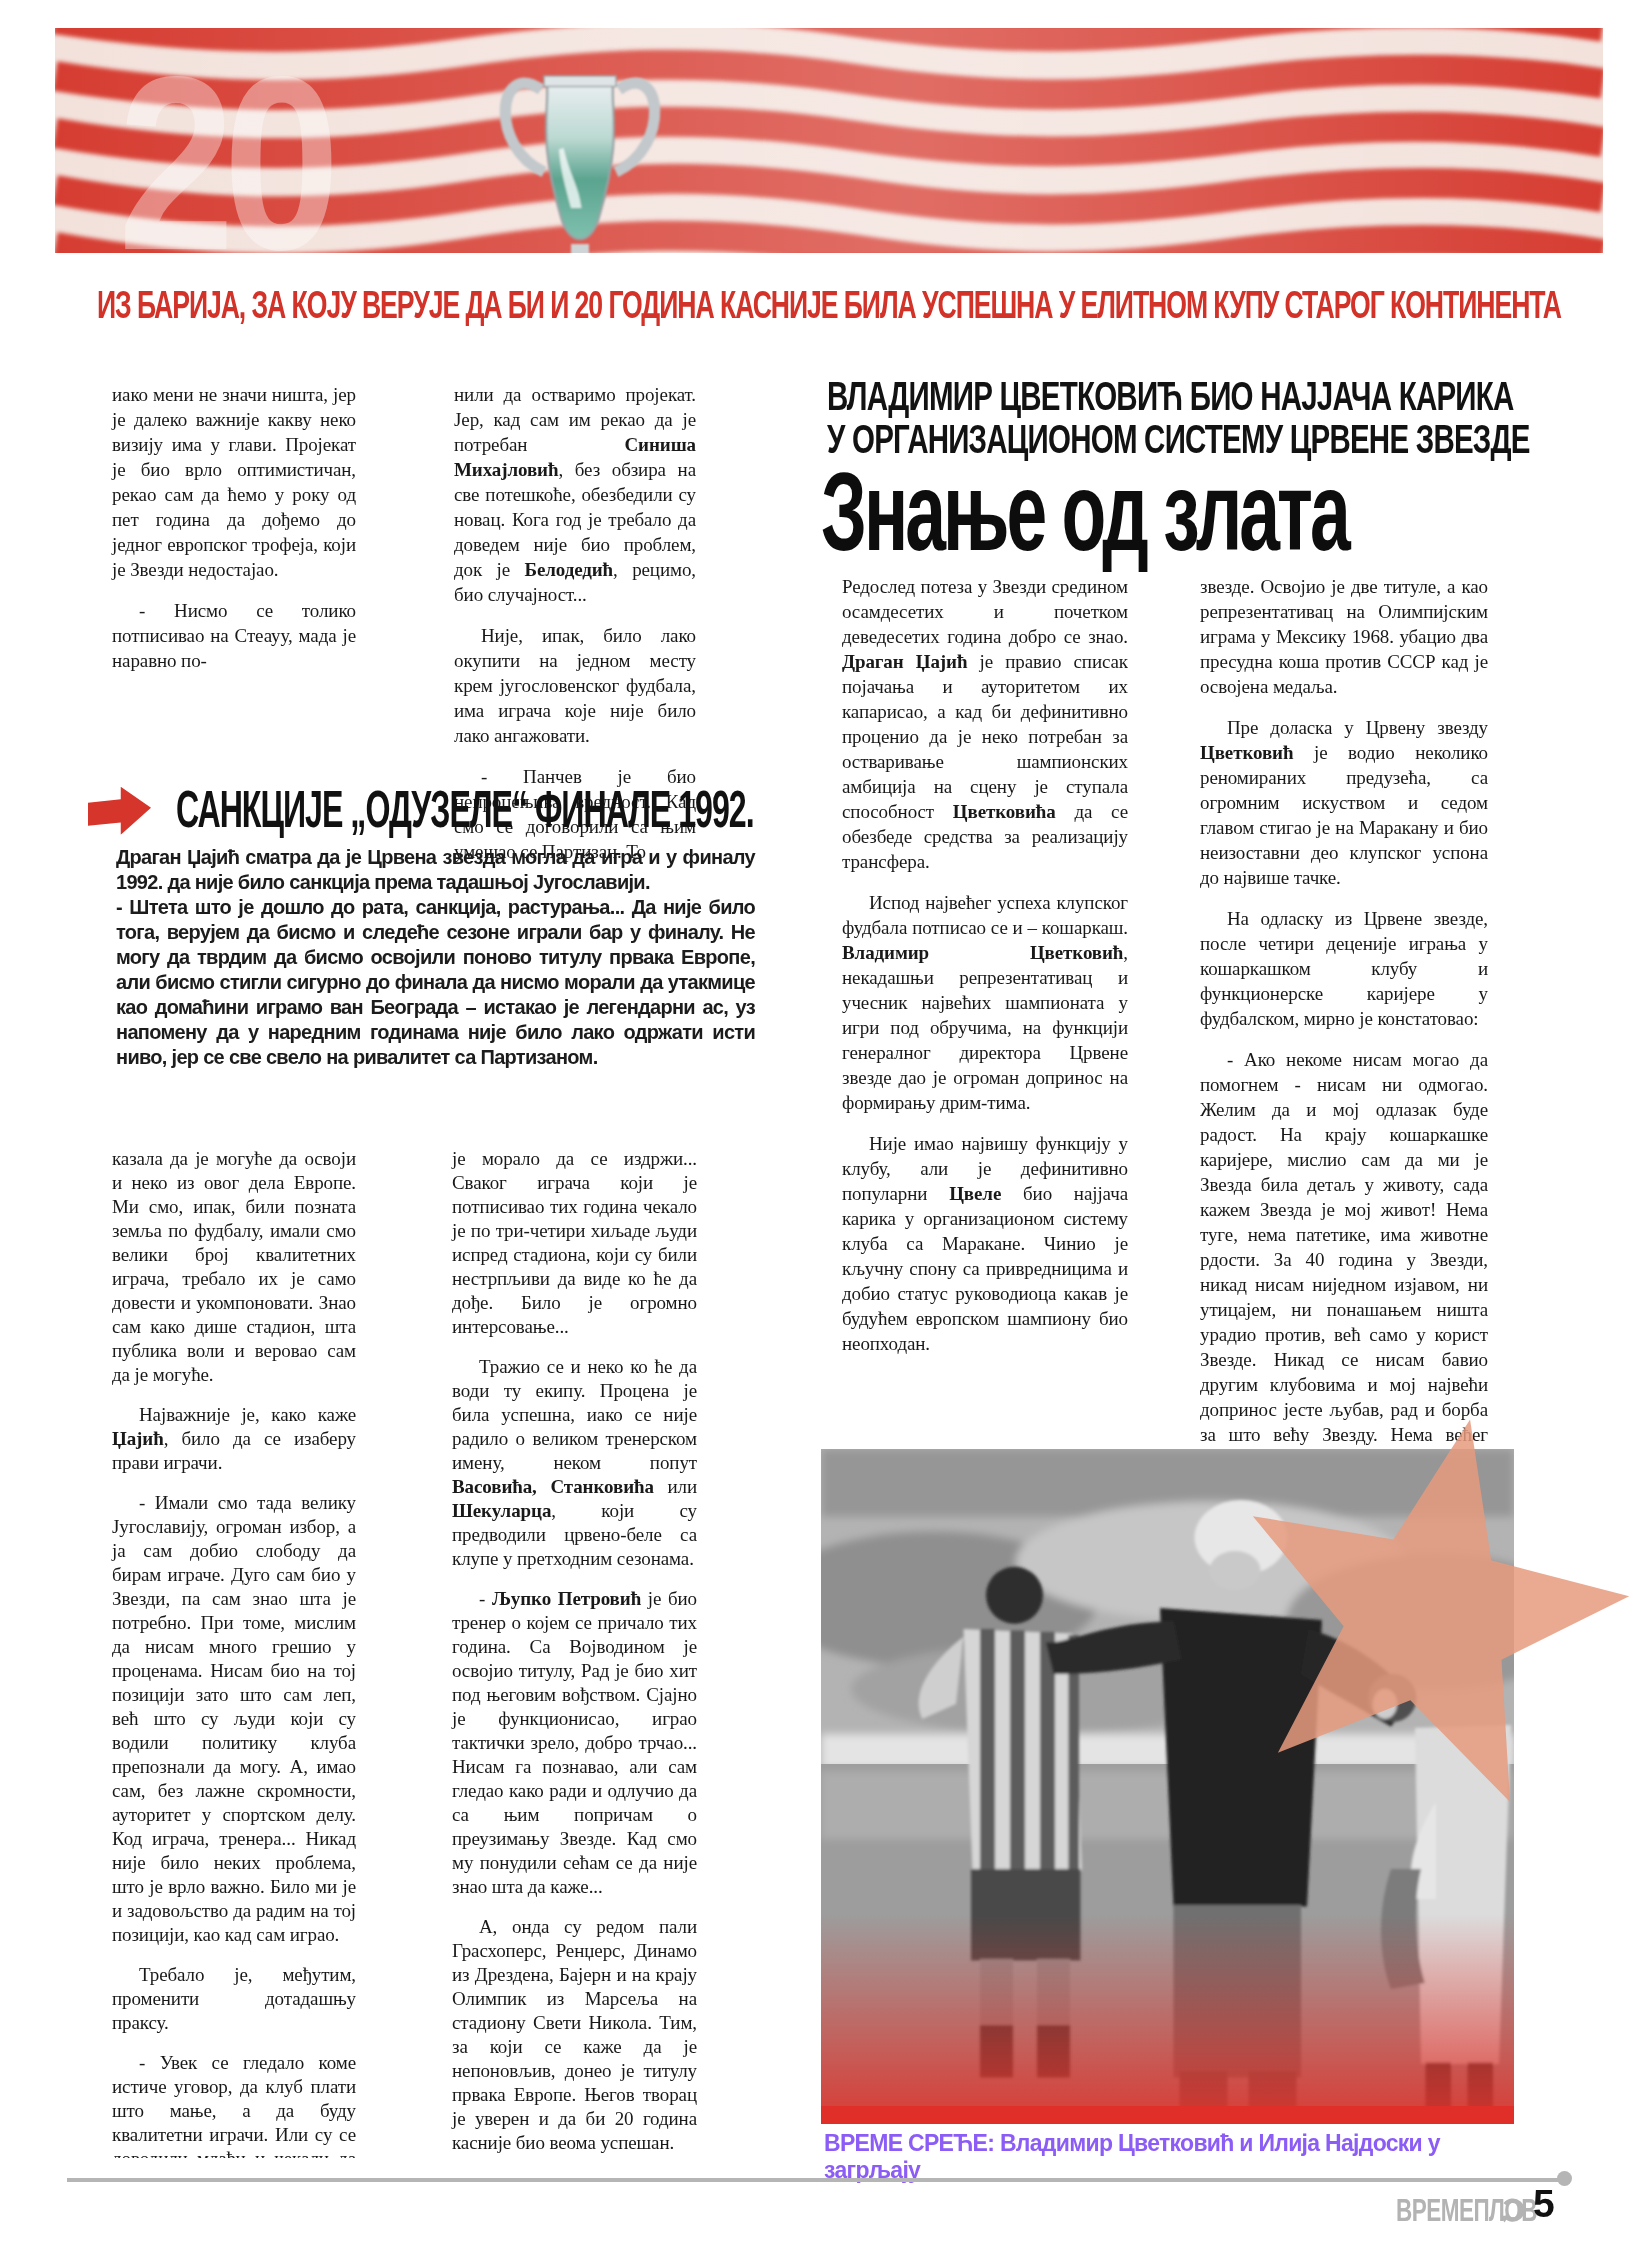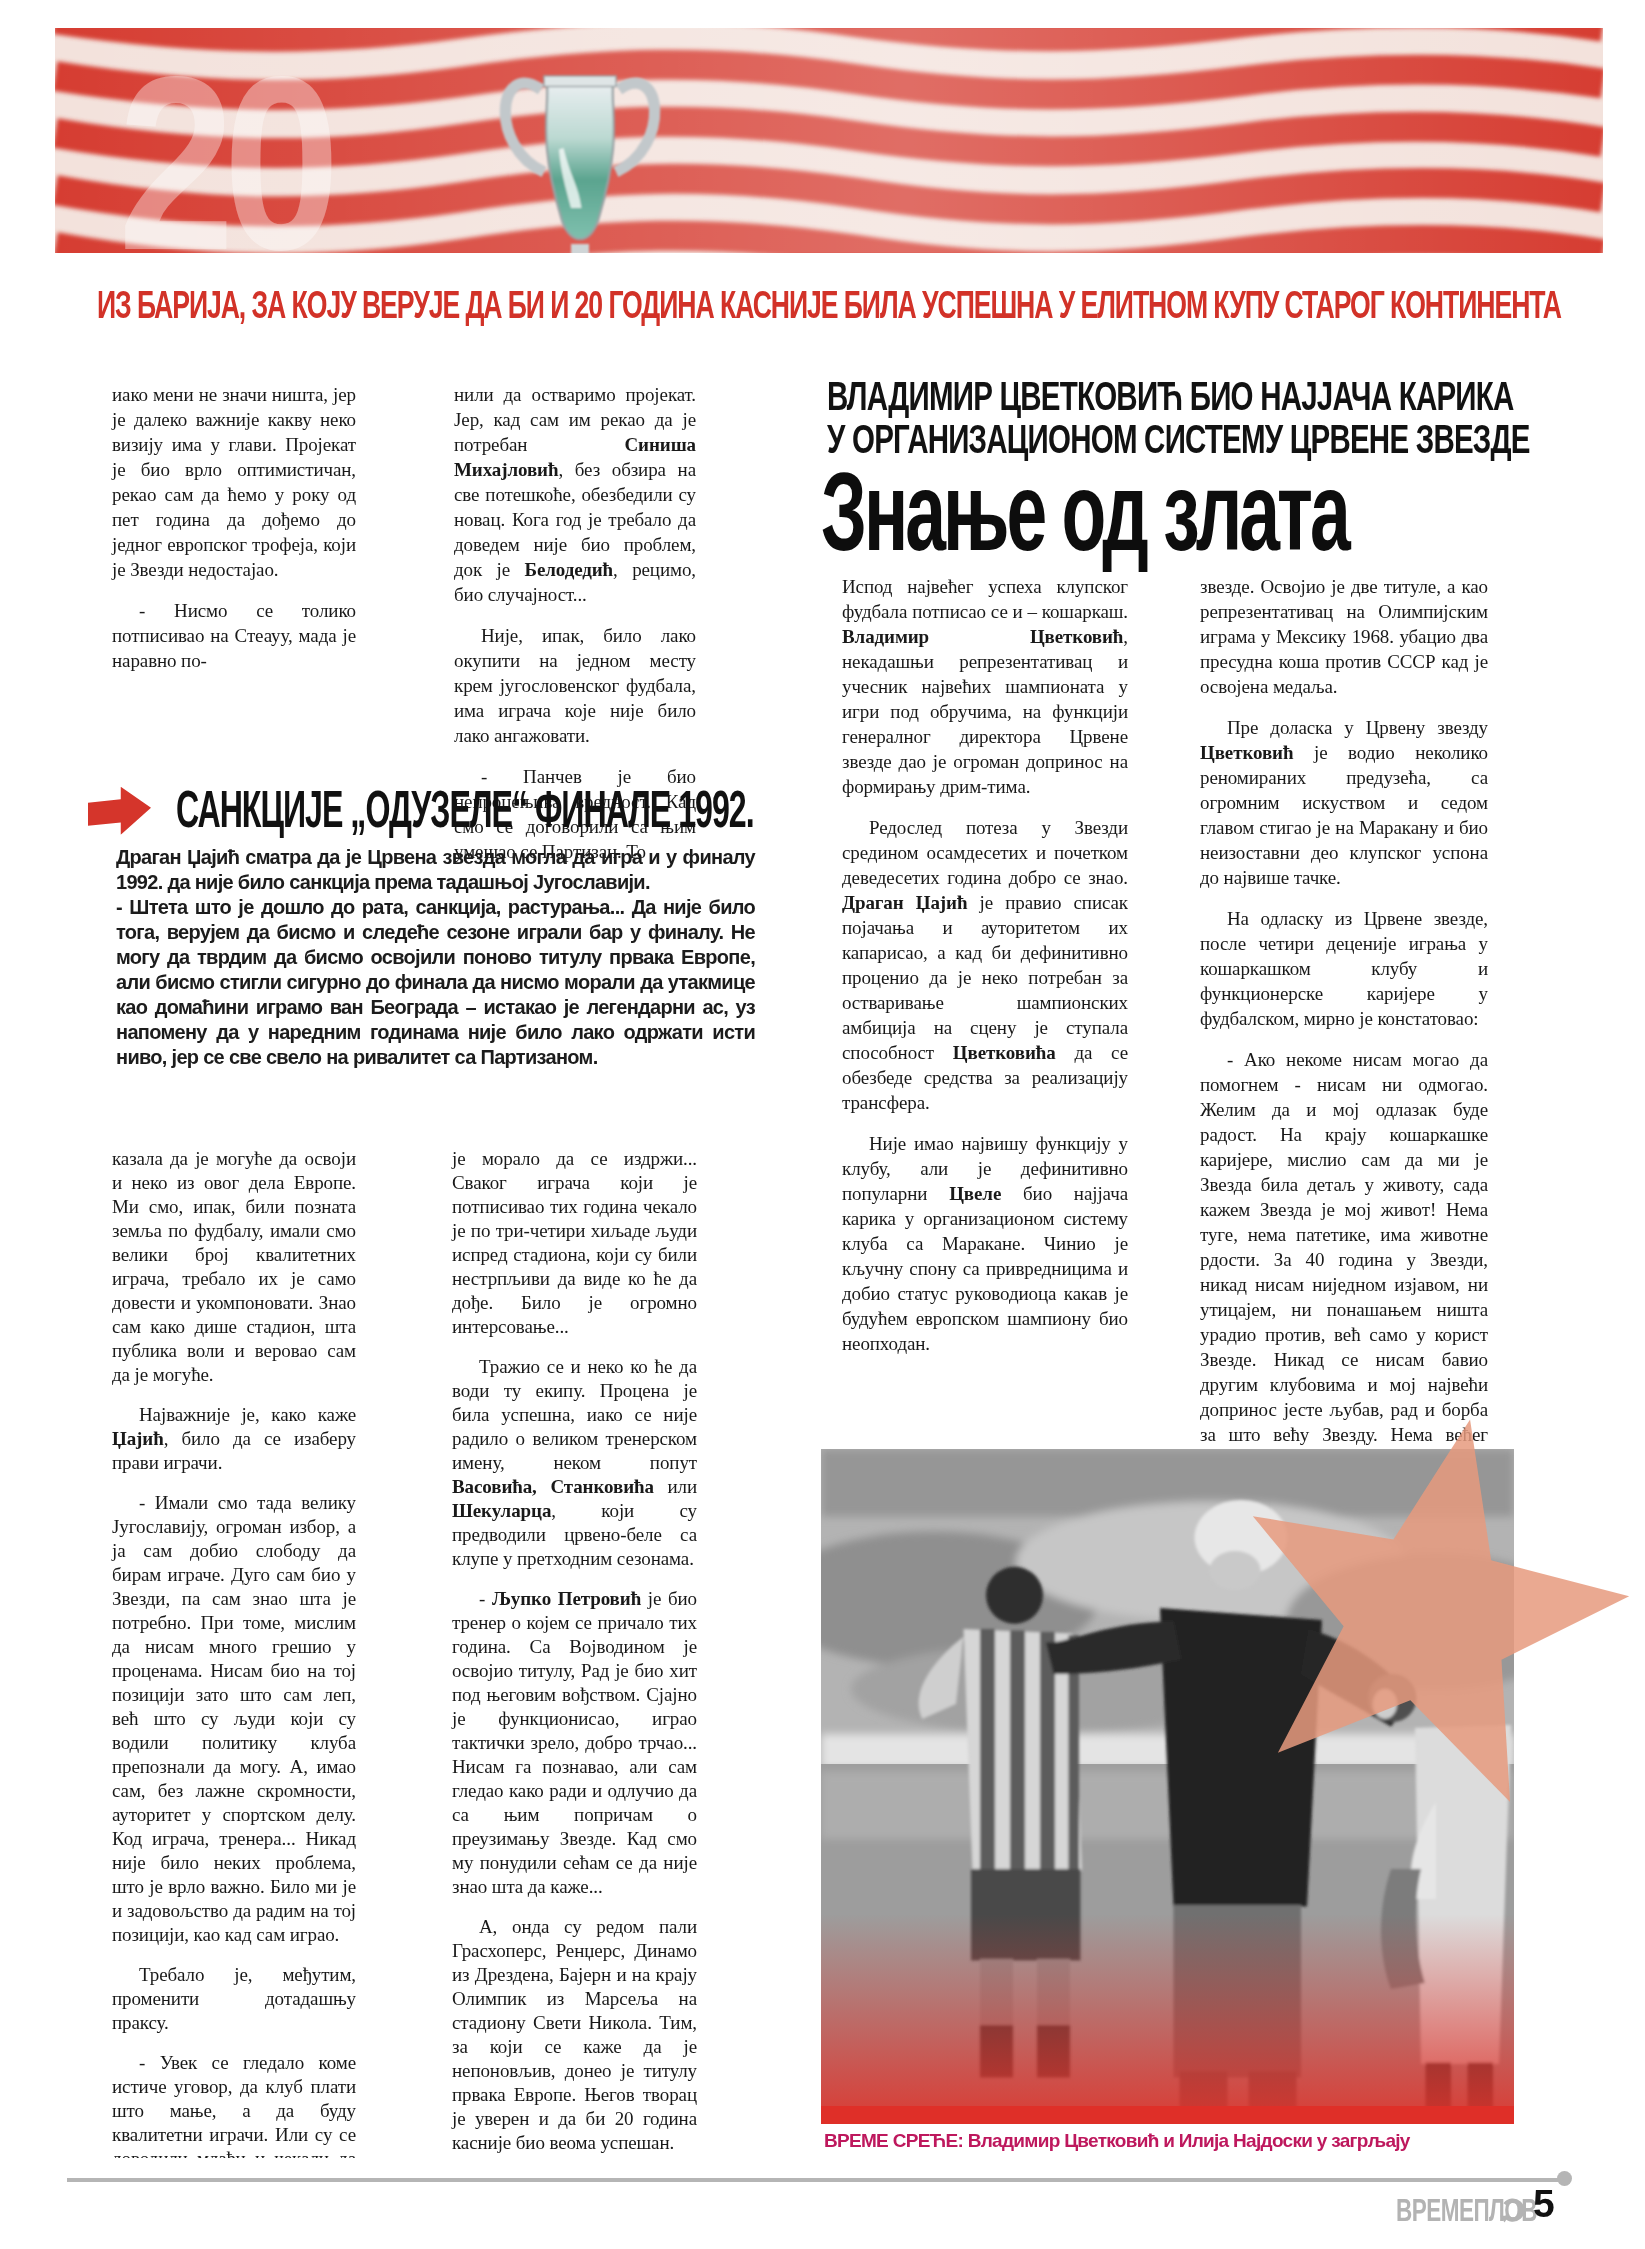--- a/index.html
+++ b/index.html
@@ -50,21 +50,21 @@
   
   .r-kicker{left:827px;top:375px;font-size:41px;letter-spacing:-1.1px;color:#121212;
             line-height:43px;transform:scale(.72,1.0);white-space:nowrap;}
   .headline{left:821px;top:448px;font-size:111px;letter-spacing:-4.5px;color:#0d0d0d;
             transform:scale(.66,1.0);}
 
   
   .photo{left:821px;top:1449px;width:693px;height:675px;overflow:hidden;background:#b9b9b9;}
   .star{left:1218px;top:1400px;pointer-events:none;}
   .caption{left:824px;top:2130px;width:705px;font-family:"Liberation Sans",sans-serif;
-           font-weight:bold;font-size:19px;letter-spacing:-0.7px;color:#be185d;}
+           font-weight:bold;font-size:23px;letter-spacing:-0.7px;color:#8b5cf6;}
 
   
   .rule{left:67px;top:2178px;width:1499px;height:3.7px;background:#b5b5b5;}
   .rule-dot{left:1557px;top:2171px;width:15px;height:15px;border-radius:50%;background:#b5b5b5;}
   .footer-section{left:1396px;top:2193px;font-size:30px;letter-spacing:-0.7px;color:#b3b3b3;
                   transform:scale(.75,1.05);}
   .footer-icon{left:1500px;top:2197px;}
   .page-num{left:1533px;top:2182px;font-family:"Liberation Sans",sans-serif;
             font-weight:bold;font-size:39px;color:#111;}
 
@@ -159,22 +159,22 @@
       </div>
     <div class="byline">ДРАГАН ПАНТЕЛИЋ</div>
   </div>
 
   <div class="abs cond r-kicker">
     <span>ВЛАДИМИР ЦВЕТКОВИЋ БИО НАЈЈАЧА КАРИКА</span><br>
     <span>У ОРГАНИЗАЦИОНОМ СИСТЕМУ ЦРВЕНЕ ЗВЕЗДЕ</span>
   </div>
   <div class="abs cond headline">Знање од злата</div>
   <div class="abs body-col r-col1">
+      <p>Редослед потеза у Звезди средином осамдесетих и почетком деведесетих година добро се знао. <b>Драган Џајић</b> је правио списак појачања и ауторитетом их капарисао, а кад би дефинитивно проценио да је неко потребан за остваривање шампионских амбиција на сцену је ступала способност <b>Цветковића</b> да се обезбеде средства за реализацију трансфера.</p>
       <p>Испод највећег успеха клупског фудбала потписао се и – кошаркаш. <b>Владимир Цветковић</b>, некадашњи репрезентативац и учесник највећих шампионата у игри под обручима, на функцији генералног директора Црвене звезде дао је огроман допринос на формирању дрим-тима.</p>
-      <p>Редослед потеза у Звезди средином осамдесетих и почетком деведесетих година добро се знао. <b>Драган Џајић</b> је правио списак појачања и ауторитетом их капарисао, а кад би дефинитивно проценио да је неко потребан за остваривање шампионских амбиција на сцену је ступала способност <b>Цветковића</b> да се обезбеде средства за реализацију трансфера.</p>
       <p>Није имао највишу функцију у клубу, али је дефинитивно популарни <b>Цвеле</b> био најјача карика у организационом систему клуба са Маракане. Чинио је кључну спону са привредницима и добио статус руководиоца какав је будућем европском шампиону био неопходан.</p>
     </div>
   <div class="abs body-col r-col2">
       <p>звезде. Освојио је две титуле, а као репрезентативац на Олимпијским играма у Мексику 1968. убацио два пресудна коша против СССР кад је освојена медаља.</p>
       <p>Пре доласка у Црвену звезду <b>Цветковић</b> је водио неколико реномираних предузећа, са огромним искуством и седом главом стигао је на Маракану и био неизоставни део клупског успона до највише тачке.</p>
       <p>На одласку из Црвене звезде, после четири деценије играња у кошаркашком клубу и функционерске каријере у фудбалском, мирно је констатовао:</p>
       <p>- Ако некоме нисам могао да помогнем - нисам ни одмогао. Желим да и мој одлазак буде радост. На крају кошаркашке каријере, мислио сам да ми је Звезда била детаљ у животу, сада кажем Звезда је мој живот! Нема туге, нема патетике, има животне рдости. За 40 година у Звезди, никад нисам ниједном изјавом, ни утицајем, ни понашањем ништа урадио против, већ само у корист Звезде. Никад се нисам бавио другим клубовима и мој највећи допринос јесте љубав, рад и борба за што већу Звезду. Нема већег признања, него ако вам замерају што идете... <b class="sans">НИКОЛА СТАМЕНИЋ</b></p>
     </div>
 
   <div class="abs photo">

